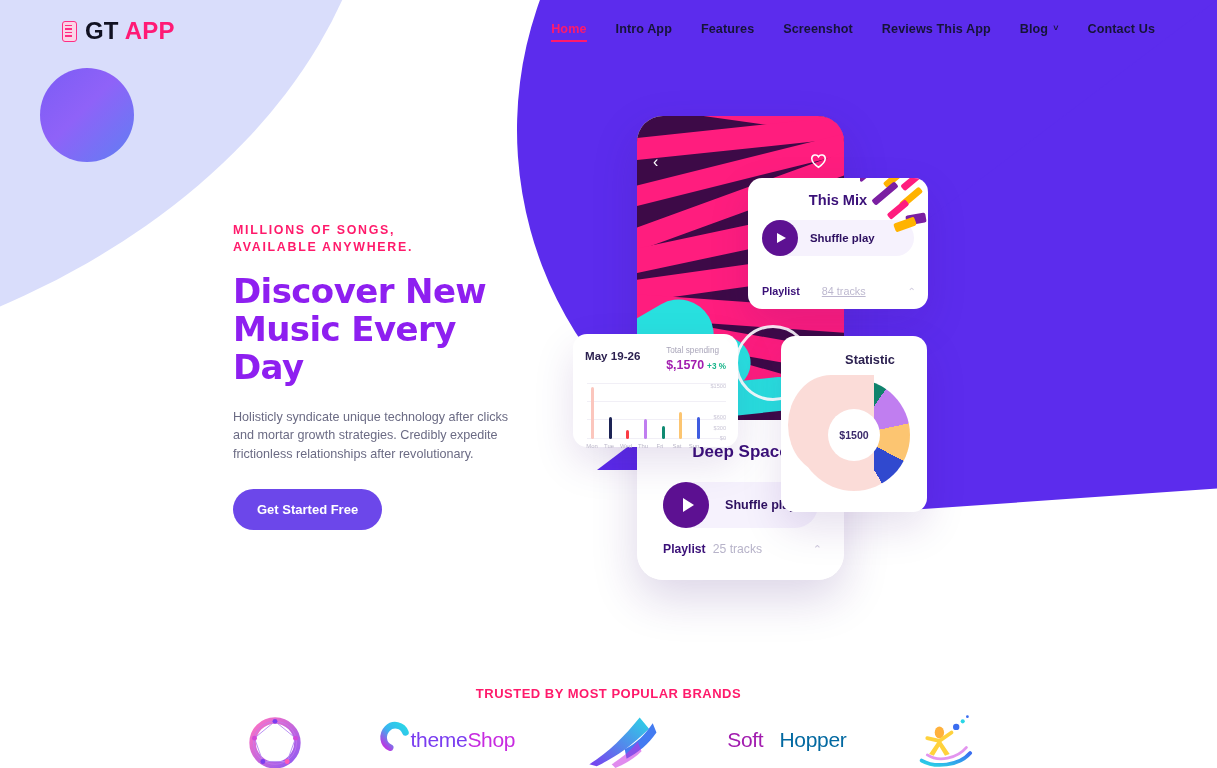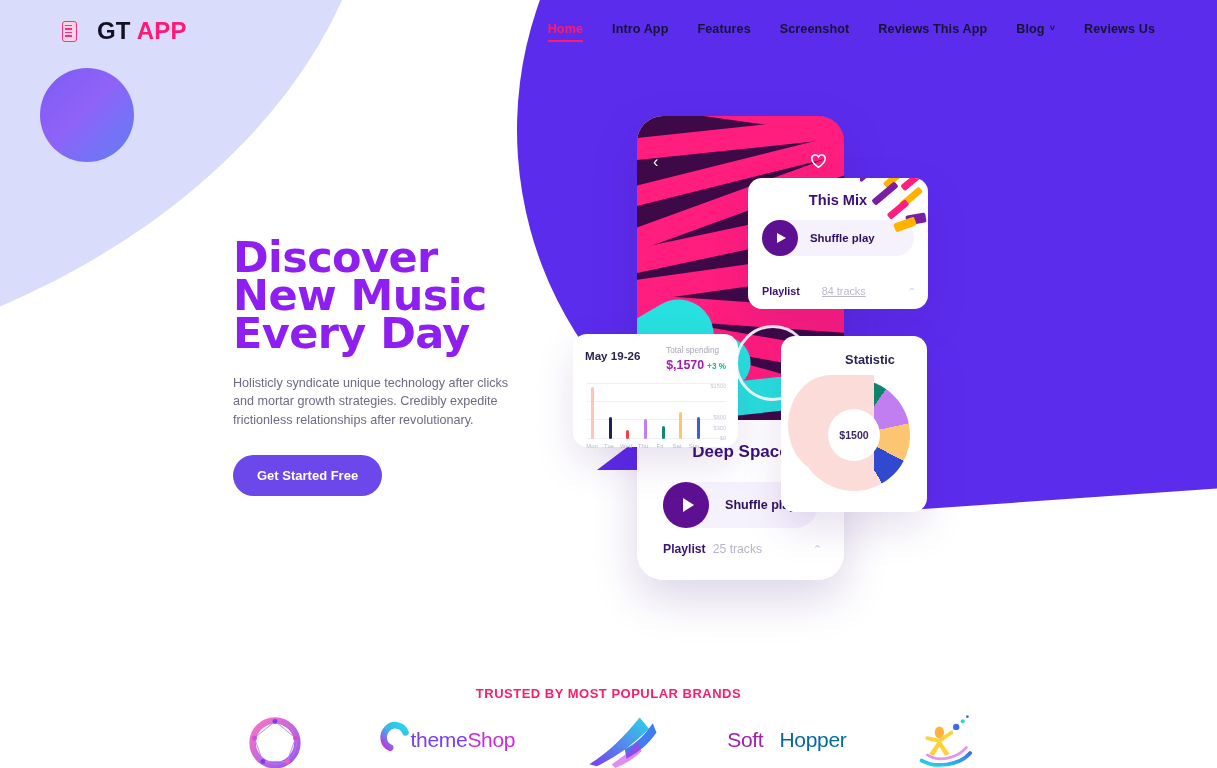--- a/index.html
+++ b/index.html
@@ -36,21 +36,21 @@
   .bg-white-fade {
     position: absolute; left: 0; bottom: 0;
     width: 1217px; height: 160px; background:#fff;
   }
 
   
   .header {
     position: absolute; left: 0; top: 0; width: 1217px; height: 62px;
     display: flex; align-items: center; z-index: 40;
   }
-  .logo { display:flex; align-items:center; gap:20px; margin-left: 62px; cursor:pointer; }
+  .logo { display:flex; align-items:center; gap:8px; margin-left: 62px; cursor:pointer; }
   .logo-icon {
     width: 15px; height: 21px; border-radius: 3px;
     background: #f4global; background: #fbd4e6;
     border: 1.6px solid #ff2d84;
     position: relative; display:block;
   }
   .logo-icon i {
     position:absolute; left:2px; width: 7px; height:1.6px; background:#ff2d84; display:block;
   }
   .logo-icon i:nth-child(1){ top:3px;} .logo-icon i:nth-child(2){ top:6.5px;}
@@ -70,21 +70,21 @@
   }
   .chev { display:inline-block; margin-left:5px; font-size:9px; font-weight:700; vertical-align: 2px;}
 
   
   .hero-left { position:absolute; left:233px; top:222px; width: 300px; z-index: 30; }
   .tagline {
     color:#ff1a6b; font-size:12.4px; font-weight:700; letter-spacing:1.7px;
     line-height:17px; text-transform: uppercase;
   }
   .hero-h1 {
-    margin-top:16px; color:#8e1ff0; font-size:43px; line-height:38px;
+    margin-top:16px; color:#8e1ff0; font-size:34px; line-height:38px;
     font-weight:700; letter-spacing:-.6px; font-family:"DejaVu Sans", sans-serif;
   }
   .hero-p {
     margin-top:22px; color:#6b6b84; font-size:12.6px; line-height:18.4px; width: 280px;
   }
   .cta {
     margin-top:26px; display:inline-block; border:none; cursor:pointer;
     background:#6c47ea; color:#fff; font-size:13px; font-weight:700;
     padding: 13px 24px; border-radius: 24px; font-family:"Liberation Sans", sans-serif;
   }
@@ -228,25 +228,29 @@
       </span>
       <span class="logo-text"><span class="logo-gt">GT</span> <span class="logo-app">APP</span></span>
     </div>
     <div class="nav">
       <a href="#" class="active">Home</a>
       <a href="#">Intro App</a>
       <a href="#">Features</a>
       <a href="#">Screenshot</a>
       <a href="#">Reviews This App</a>
       <a href="#"><span>Blog</span><span class="chev">˅</span></a>
-      <a href="#">Reviews Us</a>
+      <a href="#">Contact Us</a>
     </div>
   </div>
 
   <div class="hero-left">
+    <div class="tagline">
+      <div>MILLIONS OF SONGS,</div>
+      <div>AVAILABLE ANYWHERE.</div>
+    </div>
     <h1 class="hero-h1">Discover New Music Every Day</h1>
     <p class="hero-p">Holisticly syndicate unique technology after clicks and mortar growth strategies. Credibly expedite frictionless relationships after revolutionary.</p>
     <button class="cta">Get Started Free</button>
   </div>
 
   <div class="phone">
     <div class="phone-art" id="phone-art">
         <div class="leaf" style="top: -20px; left: -10px; width: 240px; height: 26px; background: rgb(255, 29, 126); border-radius: 26px; transform: rotate(8deg);"></div>
         <div class="leaf" style="top: 12px; left: -30px; width: 250px; height: 22px; background: rgb(255, 29, 126); border-radius: 22px; transform: rotate(-6deg);"></div>
         <div class="leaf" style="top: 46px; left: -40px; width: 270px; height: 20px; background: rgb(255, 29, 126); border-radius: 20px; transform: rotate(-14deg);"></div>

